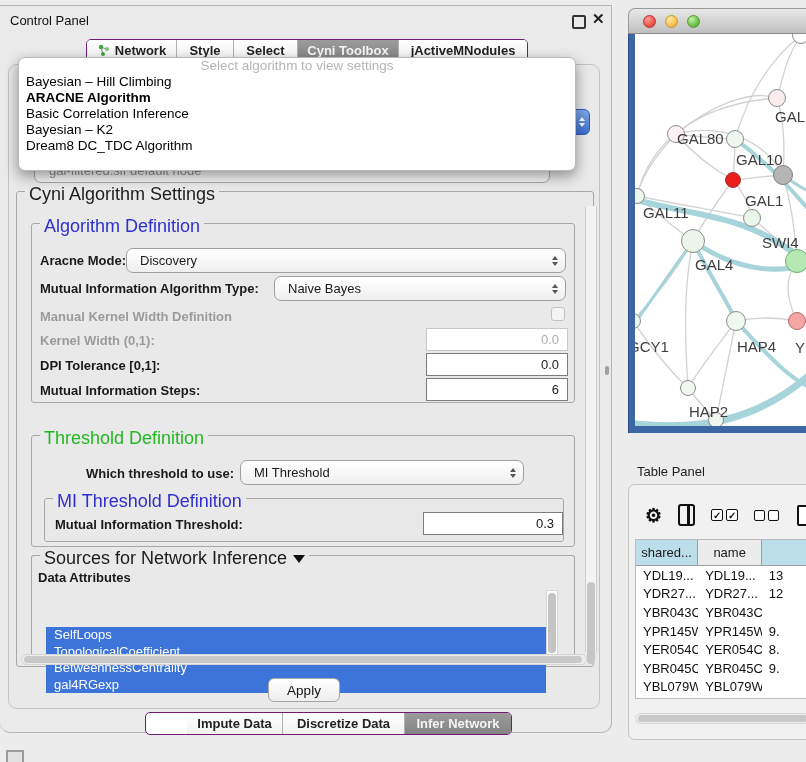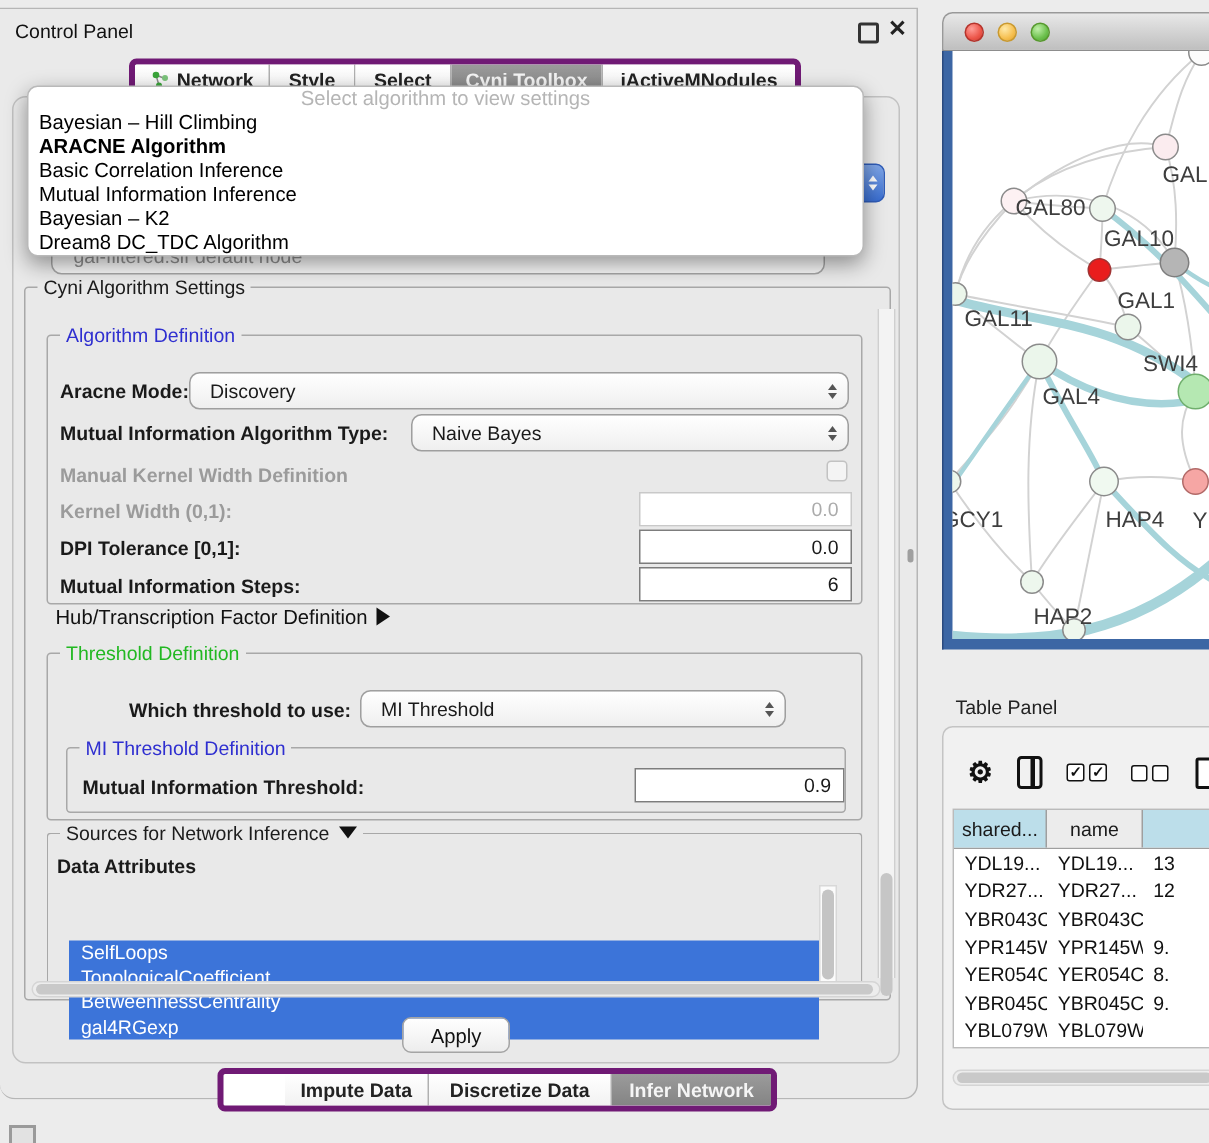--- a/index.html
+++ b/index.html
@@ -8,21 +8,21 @@
     background:#ececec;font-family:"Liberation Sans",sans-serif;
     -webkit-font-smoothing:antialiased;color:#1a1a1a;
   }
   
   .cp-window{position:absolute;left:0;top:5px;width:612px;height:728px;background:#eaeaea;
     border:1px solid #b6b6b6;border-left:none;border-radius:0 0 10px 10px;box-sizing:border-box;}
   .cp-title{position:absolute;left:10px;top:7px;font-size:13px;color:#111;}
   .float-btn{position:absolute;left:572px;top:9px;width:10px;height:10px;border:2px solid #333;border-radius:2px;background:transparent;}
   .close-btn{position:absolute;left:592px;top:4px;font-size:15px;font-weight:bold;color:#222;}
   
-  .tabbar{position:absolute;display:flex;height:21px;border:4px solid #701a75;border-radius:5px;overflow:hidden;background:#fff;}
+  .tabbar{position:absolute;display:flex;height:21px;border:1px solid #701a75;border-radius:5px;overflow:hidden;background:#fff;}
   .tab{display:flex;align-items:center;justify-content:center;font-size:13px;font-weight:bold;color:#222;background:linear-gradient(#ffffff,#f2f2f2);border-right:1px solid #b0b0b0;box-sizing:border-box;padding:0 2px;}
   .tab:last-child{border-right:none;}
   .tab.selected{background:linear-gradient(#9b9b9b,#848484);color:#f5f5f5;}
   .tab .net-glyph{margin-right:5px;}
   
   .cp-card{position:absolute;left:8px;top:58px;width:592px;height:645px;background:#e9e9e9;
     border:1px solid #c2c2c2;border-radius:9px;box-sizing:border-box;}
   
   .ghost-combo{position:absolute;left:34px;top:151px;width:516px;height:26px;border:1px solid #a6a6a6;border-radius:7px;
     background:#f7f7f7;display:flex;align-items:center;padding-left:14px;font-size:13px;color:#8f8f8f;box-sizing:border-box;z-index:3;}
@@ -32,21 +32,21 @@
   .blue-frag i{width:0;height:0;border-left:3px solid transparent;border-right:3px solid transparent;}
   .blue-frag i.up{border-bottom:4px solid #fff;} .blue-frag i.dn{border-top:4px solid #fff;}
   
   .dd-overlay{position:absolute;left:18px;top:51px;width:558px;height:114px;background:#fff;border:1px solid #b9b9b9;
     border-radius:7px;box-shadow:0 5px 14px rgba(0,0,0,.4);z-index:60;box-sizing:border-box;overflow:hidden;}
   .dd-head{height:16px;text-align:center;color:#b5b5b5;font-size:13.5px;line-height:16px;}
   .dd-item{font-size:13.5px;line-height:16px;padding-left:7px;color:#000;white-space:nowrap;}
   .dd-item.sel{font-weight:bold;}
   
   .gbox{position:absolute;border:1px solid #a8a8a8;border-radius:3px;box-sizing:border-box;}
-  .legend{position:absolute;top:-8px;left:8px;background:#e9e9e9;padding:0 4px;font-size:13px;color:#1c1c1c;white-space:nowrap;}
+  .legend{position:absolute;top:-8px;left:8px;background:#e9e9e9;padding:0 4px;font-size:18px;color:#1c1c1c;white-space:nowrap;}
   .legend.blue{color:#2f2fd0;} .legend.green{color:#22b822;}
   .flabel{position:absolute;font-size:13px;font-weight:bold;color:#1a1a1a;white-space:nowrap;}
   .flabel.dim{color:#9b9b9b;}
   .combo{position:absolute;height:25px;background:linear-gradient(#ffffff,#efefef);border:1px solid #9f9f9f;border-radius:7px;
     display:flex;align-items:center;padding:0 24px 0 13px;font-size:13px;box-sizing:border-box;}
   .stepper{position:absolute;right:7px;top:0;bottom:0;display:flex;flex-direction:column;justify-content:center;gap:2px;}
   .stepper i{width:0;height:0;border-left:3.5px solid transparent;border-right:3.5px solid transparent;}
   .stepper i.up{border-bottom:4.5px solid #555;} .stepper i.dn{border-top:4.5px solid #555;}
   .tinput{position:absolute;height:23px;background:#fff;border:1px solid #7d7d7d;font-size:13px;display:flex;
     align-items:center;justify-content:flex-end;padding:0 8px;box-sizing:border-box;}
@@ -140,21 +140,20 @@
   <div class="blue-frag">
       <i class="up"></i>
       <i class="dn"></i>
     </div>
 
   <div class="dd-overlay">
     <div class="dd-head">Select algorithm to view settings</div>
     <div class="dd-item">Bayesian – Hill Climbing</div>
     <div class="dd-item sel">ARACNE Algorithm</div>
     <div class="dd-item">Basic Correlation Inference</div>
-    <div class="dd-item">Mutual Information Inference</div>
     <div class="dd-item">Bayesian – K2</div>
     <div class="dd-item">Dream8 DC_TDC Algorithm</div>
   </div>
 
   <div class="gbox" style="left:16px;top:185px;width:578px;height:476px;">
     <span class="legend">Cyni Algorithm Settings</span>
 
     <div class="gbox" style="left:14px;top:31px;width:544px;height:180px;">
       <span class="legend blue">Algorithm Definition</span>
       <span class="flabel" style="left:8px;top:29px;">Aracne Mode:</span>
@@ -182,39 +181,36 @@
       <span class="flabel" style="left:8px;top:134px;text-align:center;">DPI Tolerance [0,1]:</span>
       <div class="tinput" style="left:394px;top:129px;width:142px;">
         <span>0.0</span>
       </div>
       <span class="flabel" style="left:8px;top:159px;">Mutual Information Steps:</span>
       <div class="tinput" style="left:394px;top:154px;width:142px;">
         <span>6</span>
       </div>
     </div>
 
-    <span style="position:absolute;left:20px;top:212px;font-size:13.5px;color:#111;">
-      <span>Hub/Transcription Factor Definition</span><span class="tri-r"></span>
-    </span>
 
     <div class="gbox" style="left:14px;top:243px;width:544px;height:112px;">
       <span class="legend green">Threshold Definition</span>
       <span class="flabel" style="left:54px;top:30px;">Which threshold to use:</span>
       <div class="combo" style="left:208px;top:24px;width:284px;">
         <span>MI Threshold</span>
         <span class="stepper">
             <i class="up"></i>
             <i class="dn"></i>
           </span>
       </div>
       <div class="gbox" style="left:12px;top:62px;width:520px;height:44px;">
         <span class="legend blue">MI Threshold Definition</span>
         <span class="flabel" style="left:10px;top:18px;">Mutual Information Threshold:</span>
         <div class="tinput" style="left:378px;top:13px;width:140px;">
-          <span>0.9</span>
+          <span>0.3</span>
         </div>
       </div>
     </div>
 
     <div class="gbox" style="left:14px;top:363px;width:544px;height:106px;border-bottom:none;">
       <span class="legend">
         <span>Sources for Network Inference</span><span class="tri-d"></span>
       </span>
       <span class="flabel" style="left:6px;top:14px;">Data Attributes</span>
       <div class="attr-list" style="left:14px;top:34px;">

